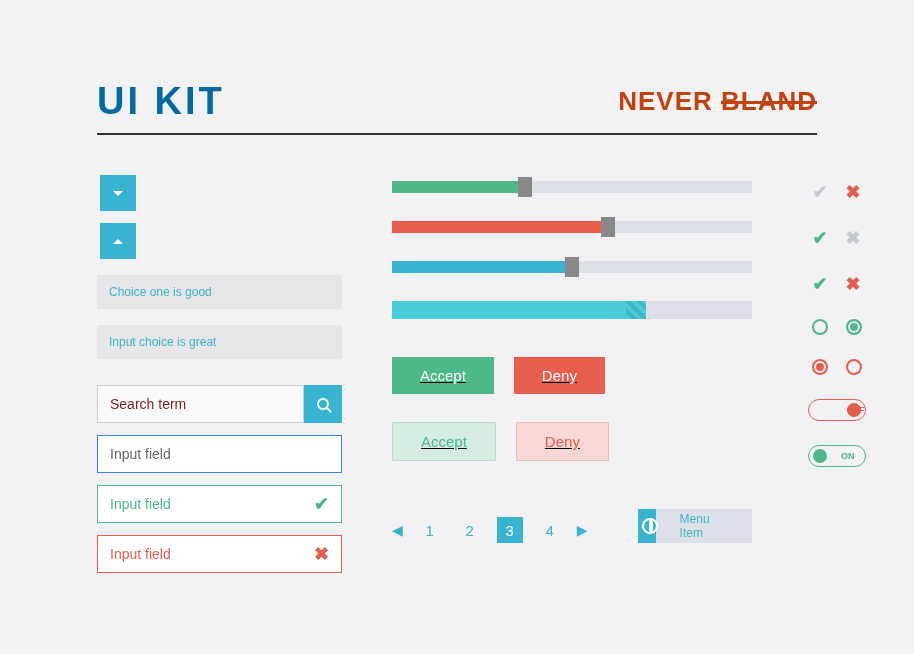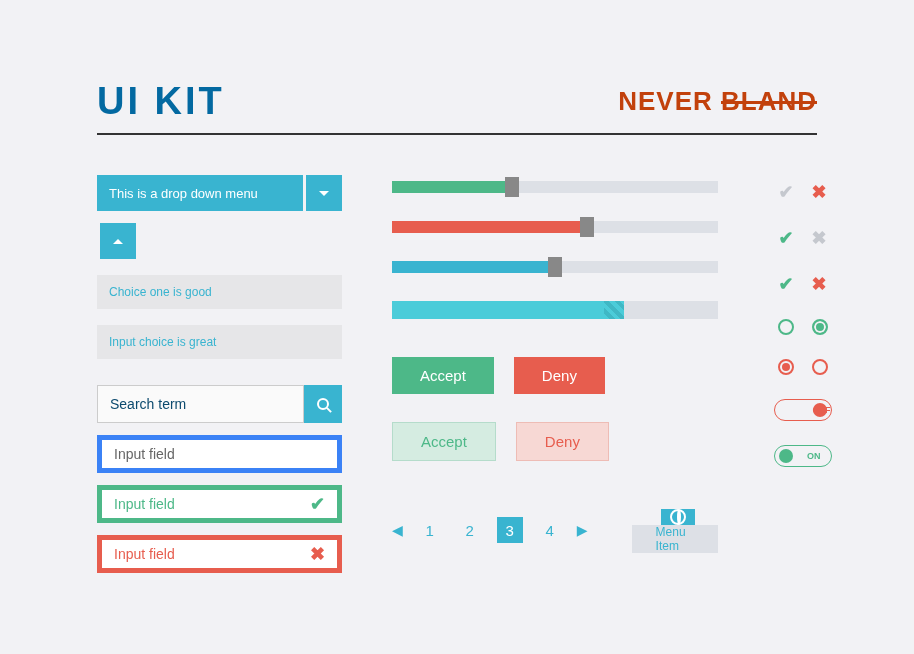--- a/index.html
+++ b/index.html
@@ -17,55 +17,55 @@
 .dropdown { display: flex; height: 36px; }
 .dropdown-label { background: #39b4d0; color: #fff; flex: 1; display: flex; align-items: center; padding: 0 12px; font-size: 13px; }
 .dropdown-btn { background: #39b4d0; width: 36px; display: flex; align-items: center; justify-content: center; color: #fff; margin-left: 3px; }
 .chev { width: 0; height: 0; border-left: 5px solid transparent; border-right: 5px solid transparent; }
 .chev.down { border-top: 5px solid #fff; }
 .chev.up { border-bottom: 5px solid #fff; }
 .choice { background: #e6e6e8; color: #39b4d0; padding: 10px 12px; font-size: 12px; margin-top: 16px; }
 .choice:first-of-type { margin-top: 0; }
 
 .search { display: flex; height: 38px; margin-top: 14px; }
-.search-input { flex: 1; border: 1px solid #ccc; background: #fafafa; padding: 0 12px; font-size: 14px; color: #0c4a6e; }
+.search-input { flex: 1; border: 1px solid #ccc; background: #fafafa; padding: 0 12px; font-size: 14px; color: #7f1d1d; }
 .search-btn { width: 38px; background: #39b4d0; display: flex; align-items: center; justify-content: center; }
 .search-icon { width: 12px; height: 12px; border: 2px solid #fff; border-radius: 50%; position: relative; }
 .search-icon::after { content: ''; position: absolute; width: 2px; height: 6px; background: #fff; bottom: -5px; right: -3px; transform: rotate(-45deg); }
 
-.input-field { height: 38px; border: 5px solid #3b82f6; background: #fff; display: flex; align-items: center; padding: 0 12px; font-size: 14px; color: #666; justify-content: space-between; }
+.input-field { height: 38px; border: 1px solid #3b82f6; background: #fff; display: flex; align-items: center; padding: 0 12px; font-size: 14px; color: #666; justify-content: space-between; }
 .input-field.valid { border-color: #4db888; color: #4db888; }
 .input-field.invalid { border-color: #e75d4e; color: #e75d4e; }
 
 
 .mid-col { display: flex; flex-direction: column; gap: 28px; padding-top: 6px; }
 .slider { position: relative; height: 12px; background: #dde0e6; }
 .slider-fill { position: absolute; height: 100%; left: 0; top: 0; }
 .slider-handle { position: absolute; width: 14px; height: 20px; background: #888; top: -4px; transform: translateX(-50%); }
 .fill-green { background: #4db888; }
 .fill-red { background: #e75d4e; }
 .fill-blue { background: #39b4d0; }
 
 .progress { height: 18px; background: #dde0e6; position: relative; }
 .progress-fill { height: 100%; background: #4bccd9; position: absolute; left: 0; top: 0; }
 .progress-stripe { height: 100%; width: 20px; position: absolute; background: repeating-linear-gradient(45deg, #4bccd9, #4bccd9 4px, #3fb8c5 4px, #3fb8c5 8px); }
 
-.btn-row { display: flex; gap: 20px; }
+.btn-row { display: flex; gap: 20px; text-decoration: underline; }
 .btn { padding: 10px 28px; font-size: 15px; color: #fff; border: none; cursor: pointer; }
 .btn.green { background: #4db888; }
 .btn.red { background: #e75d4e; }
 .btn.green-outline { background: #d5ece1; color: #4db888; border: 1px solid #b5dccb; }
 .btn.red-outline { background: #f7d8d4; color: #e75d4e; border: 1px solid #eebcb5; }
 
 .paginate { display: flex; align-items: center; gap: 14px; margin-top: 8px; }
 .page-num { font-size: 15px; color: #39b4d0; width: 26px; height: 26px; display: flex; align-items: center; justify-content: center; }
 .page-num.active { background: #39b4d0; color: #fff; }
 .page-arrow { color: #39b4d0; font-size: 14px; }
 
-.menu-item { display: flex; align-items: center; height: 34px; flex-direction: column; }
+.menu-item { display: flex; align-items: center; height: 34px; }
 .menu-icon-box { width: 34px; height: 34px; background: #39b4d0; display: flex; align-items: center; justify-content: center; }
 .globe { width: 16px; height: 16px; border: 2px solid #fff; border-radius: 50%; position: relative; }
 .globe::after { content: ''; position: absolute; left: 5px; top: -2px; width: 4px; height: 16px; border: 2px solid #fff; border-radius: 50%; border-top: none; border-bottom: none; box-sizing: border-box; }
 .menu-label { background: #dde0e6; color: #39b4d0; font-size: 12px; padding: 0 32px 0 24px; height: 100%; display: flex; align-items: center; margin-left: -6px; }
 
 .bottom-row { display: flex; gap: 50px; align-items: center; margin-top: 20px; }
 
 
 .right-col { display: flex; flex-direction: column; gap: 24px; padding-top: 6px; align-items: center; }
 .mark-row { display: flex; gap: 18px; }
@@ -97,21 +97,20 @@
     <div class="title">UI KIT</div>
     <div class="brand">
       <span>NEVER </span><span class="strike">BLAND</span>
     </div>
   </div>
 
   <div class="grid">
 
     <div class="left-col">
       <div class="dropdown">
-        <div class="dropdown-label">This is a drop down menu</div>
         <div class="dropdown-btn">
           <span class="chev down"></span>
         </div>
       </div>
 
       <div>
         <div class="dropdown">
           <div class="dropdown-btn">
             <span class="chev up"></span>
           </div>

